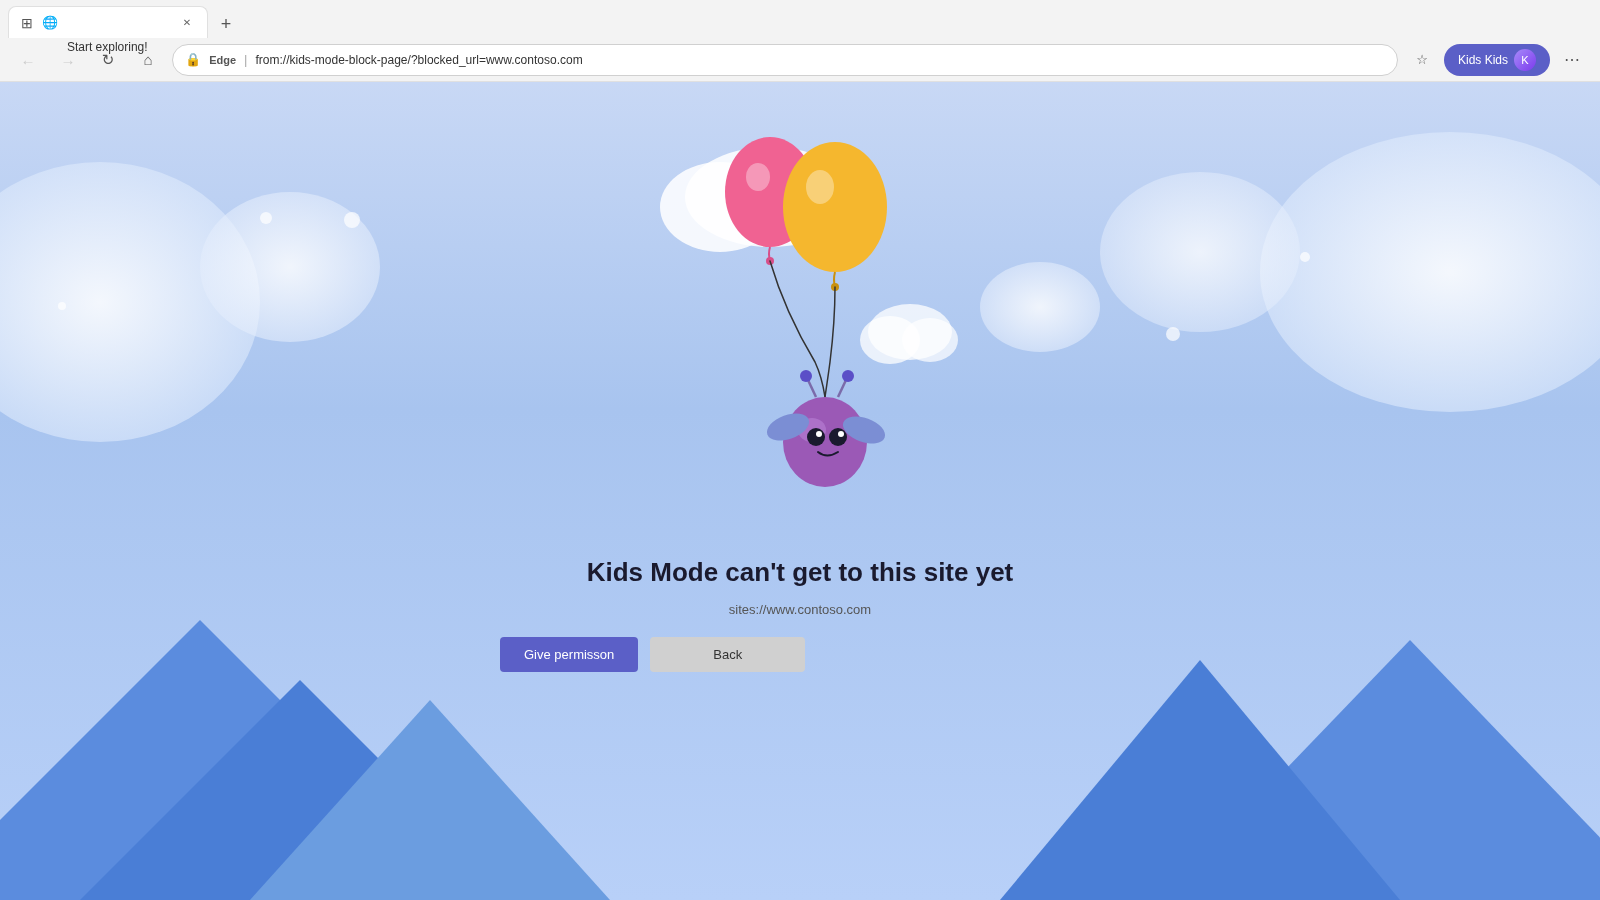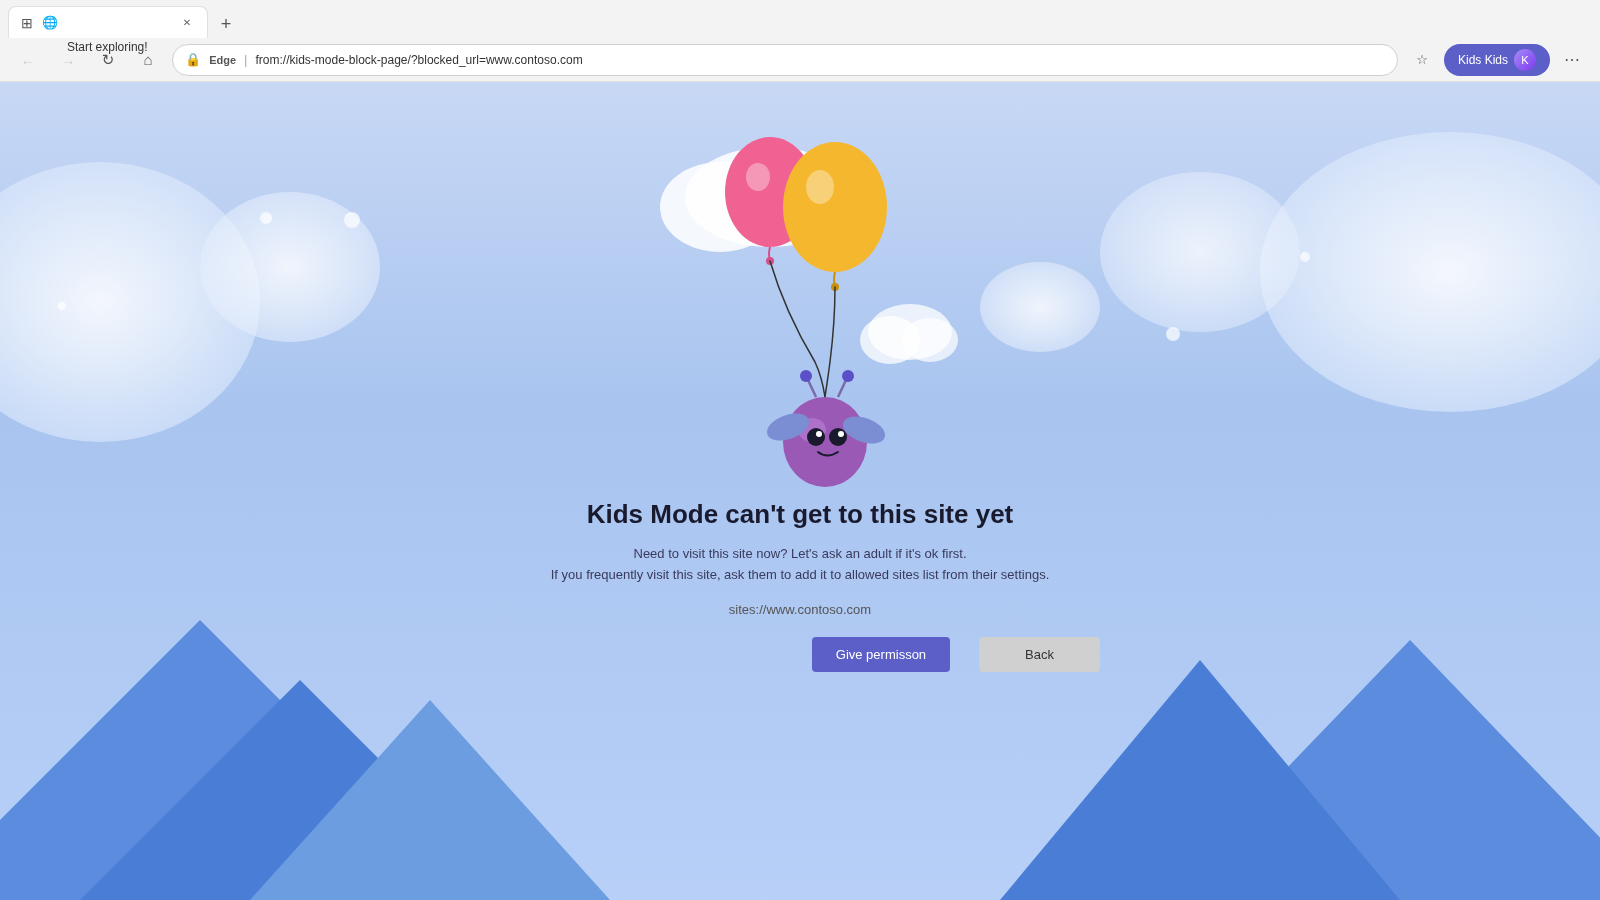--- a/index.html
+++ b/index.html
@@ -184,41 +184,41 @@
     }
 
     .blocked-url {
       font-size: 13px;
       color: #555;
       margin-bottom: 20px;
     }
 
     .action-buttons {
       display: flex;
-      gap: 29px;
-      justify-content: flex-end;
+      gap: 12px;
+      justify-content: flex-start;
     }
 
     .btn-give-permission {
       background: #5b5fc7;
       color: white;
       border: none;
       border-radius: 4px;
       padding: 10px 24px;
       font-size: 13px;
       cursor: pointer;
       font-family: 'Segoe UI', Arial, sans-serif;
     }
 
     .btn-back {
       background: #d0d0d0;
       color: #333;
       border: none;
       border-radius: 4px;
-      padding: 10px 46px;
+      padding: 10px 63px;
       font-size: 13px;
       cursor: pointer;
       font-family: 'Segoe UI', Arial, sans-serif;
     }
 
     
     .balloon-scene {
       width: 100%;
       height: 100%;
     }
@@ -329,24 +329,20 @@
         <circle cx="208" cy="264" r="6" fill="#5b4fc7"></circle>
 
         <ellipse cx="270" cy="220" rx="42" ry="28" fill="rgba(255,255,255,0.75)"></ellipse>
         <ellipse cx="250" cy="228" rx="30" ry="24" fill="rgba(255,255,255,0.75)"></ellipse>
         <ellipse cx="290" cy="228" rx="28" ry="22" fill="rgba(255,255,255,0.7)"></ellipse>
       </svg>
     </div>
 
     <div class="error-content">
       <h1 class="error-title">Kids Mode can't get to this site yet</h1>
-      <div class="error-desc">
-        <p>Need to visit this site now? Let's ask an adult if it's ok first.</p>
-        <p>If you frequently visit this site, ask them to add it to allowed sites list from their settings.</p>
-      </div>
       <div class="blocked-url">sites://www.contoso.com</div>
       <div class="action-buttons">
         <button class="btn-give-permission">Give permisson</button>
         <button class="btn-back">Back</button>
       </div>
     </div>
 
     <div class="mountains">
 
       <div style="position:absolute; bottom:0; left:-80px; width:0; height:0; border-left:280px solid transparent; border-right:280px solid transparent; border-bottom:280px solid #5b8cde;"></div>

